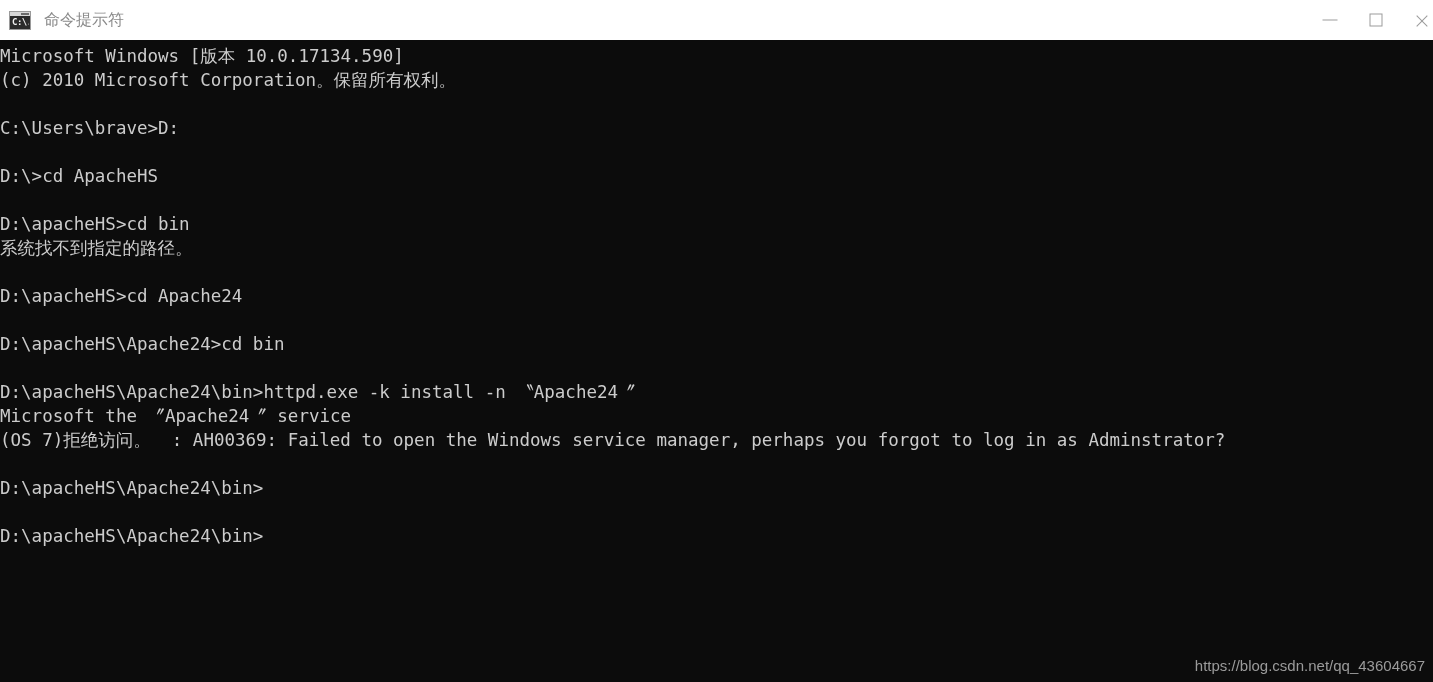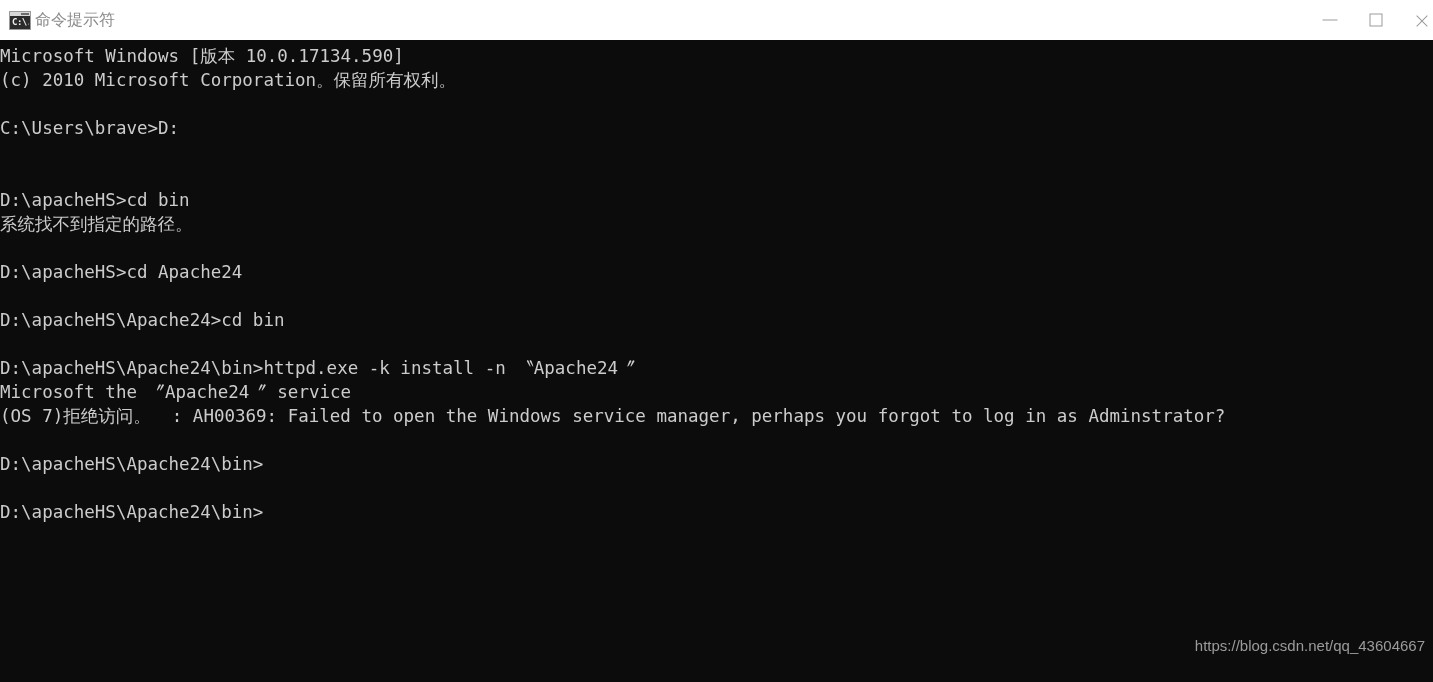--- a/index.html
+++ b/index.html
@@ -75,21 +75,21 @@
     font-family: "DejaVu Sans Mono", monospace;
     font-size: 9px;
     line-height: 13px;
     font-weight: bold;
     letter-spacing: -0.5px;
     white-space: nowrap;
     overflow: hidden;
   }
 
   .title-text {
-    margin-left: 4px;
+    margin-left: 13px;
     font-family: "Liberation Sans", sans-serif;
     font-size: 16px;
     color: #8a8a8a;
     line-height: 20px;
     white-space: nowrap;
   }
 
   .title-spacer { flex: 1 1 auto; }
 
   .win-controls {
@@ -172,21 +172,21 @@
     color: #cccccc;
     white-space: pre;
     height: 24px;
     letter-spacing: 0px;
   }
 
   
   #watermark {
     position: absolute;
     right: 8px;
-    bottom: 28px;
+    bottom: 8px;
     font-family: "Liberation Sans", sans-serif;
     font-size: 15px;
     color: #9b9b9b;
     white-space: nowrap;
   }
 </style>
 </head>
 <body>
 
 <div id="window">
@@ -215,20 +215,21 @@
     </div>
   </div>
 
   <div id="console">
     <div id="console-lines">
         <div class="cline">Microsoft Windows [版本 10.0.17134.590]</div>
         <div class="cline">(c) 2010 Microsoft Corporation。保留所有权利。</div>
         <div class="cline"></div>
         <div class="cline">C:\Users\brave&gt;D:</div>
         <div class="cline"></div>
+        <div class="cline">D:\&gt;cd ApacheHS</div>
         <div class="cline"></div>
         <div class="cline">D:\apacheHS&gt;cd bin</div>
         <div class="cline">系统找不到指定的路径。</div>
         <div class="cline"></div>
         <div class="cline">D:\apacheHS&gt;cd Apache24</div>
         <div class="cline"></div>
         <div class="cline">D:\apacheHS\Apache24&gt;cd bin</div>
         <div class="cline"></div>
         <div class="cline">D:\apacheHS\Apache24\bin&gt;httpd.exe -k install -n 〝Apache24〞</div>
         <div class="cline">Microsoft the 〞Apache24〞 service</div>

